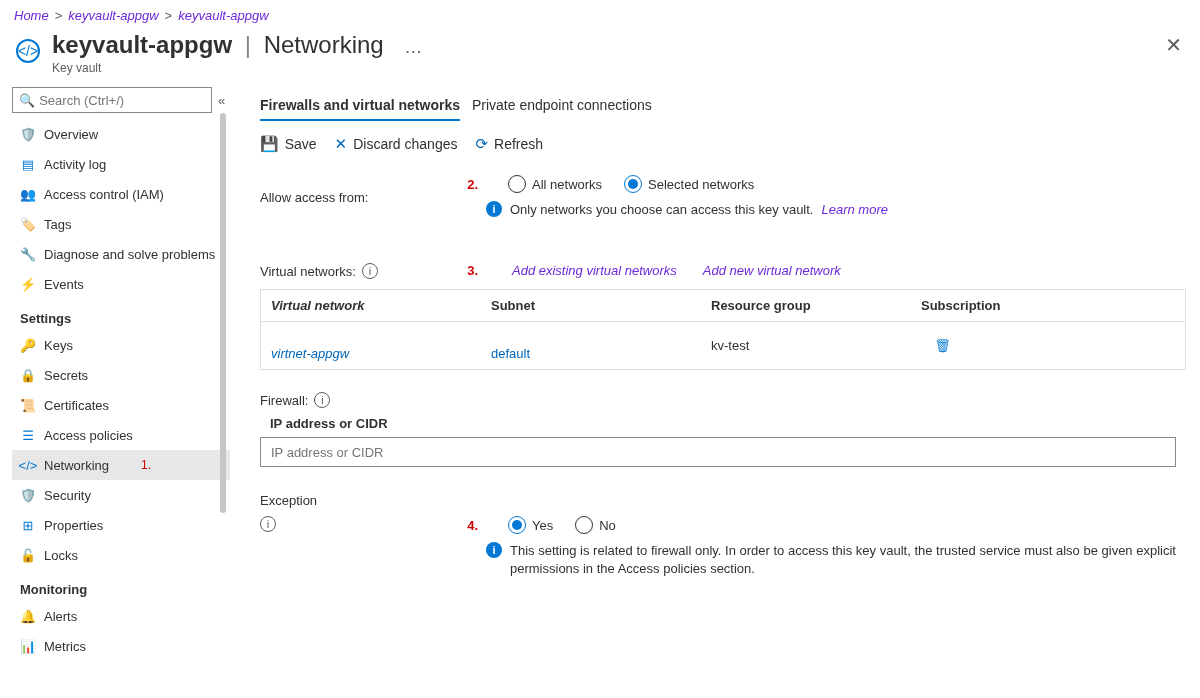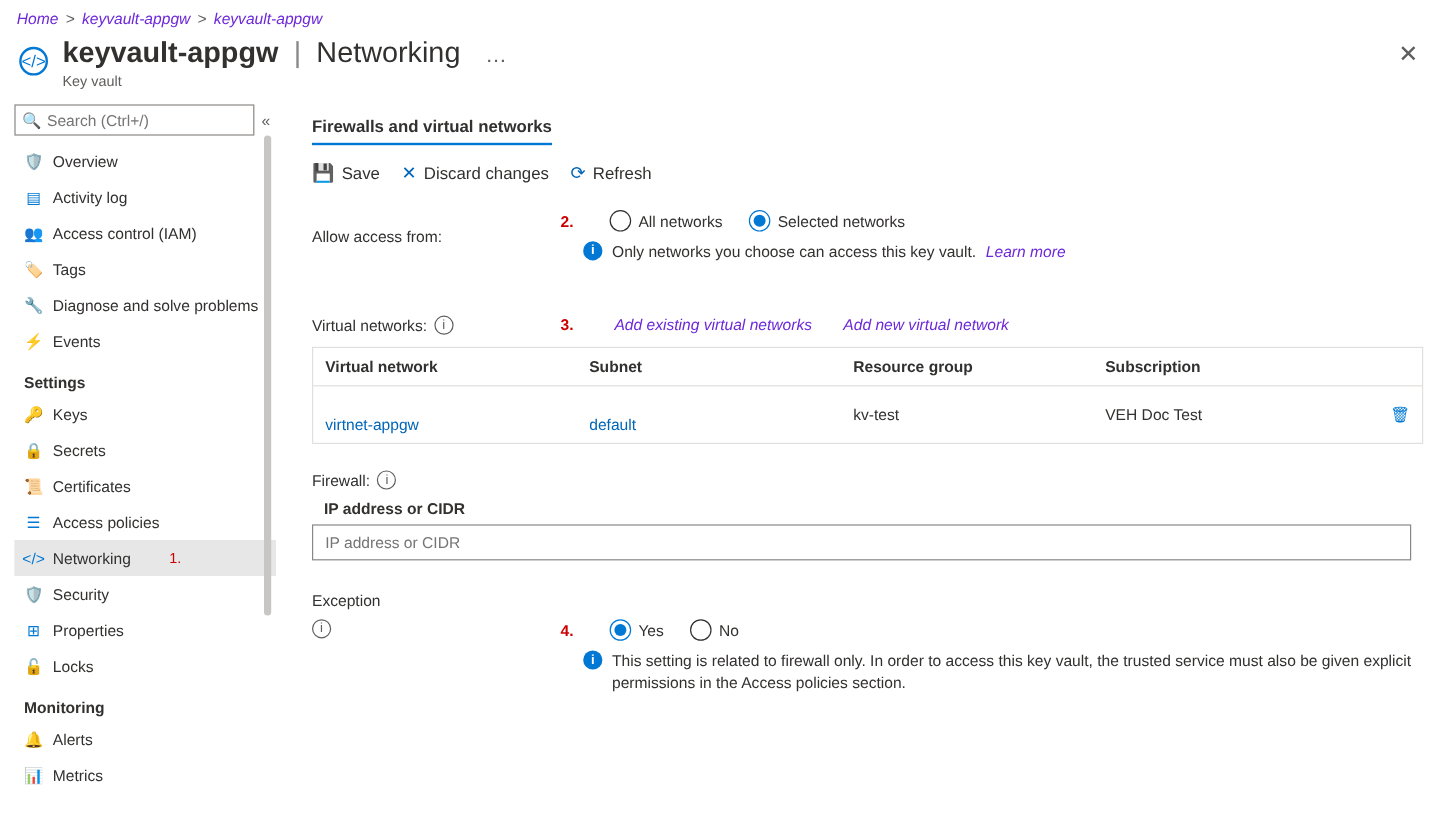--- a/index.html
+++ b/index.html
@@ -149,21 +149,21 @@
 
   .table {
     border:1px solid #e1dfdd;border-bottom:none;margin-top:10px;width:100%;
   }
   .table .thead, .table .trow {
     display:flex;align-items:center;
     border-bottom:1px solid #e1dfdd;
     padding:8px 10px;font-size:13px;
   }
   .table .thead { font-weight:600;}
-  .col-vn { width:220px;}
+  .col-vn { width:220px;font-style:italic;}
   .col-sn { width:220px;}
   .col-rg { width:210px;}
   .col-sub { flex:1;}
   .col-act { width:30px;text-align:right;color:#0078d4;cursor:pointer;}
   .table .trow .col-vn, .table .trow .col-sn { color:#0066b8;cursor:pointer;margin-top:16px;}
 
   .section-label {
     font-size:13px;margin:22px 0 8px;display:flex;align-items:center;gap:6px;text-align:center;
   }
   .ip-col-header {
@@ -298,20 +298,21 @@
 
     <div class="scroll-track">
       <div class="scroll-thumb"></div>
     </div>
   </div>
 
   <div class="main">
 
     <div class="tabs">
       <div class="tab active">Firewalls and virtual networks</div>
+      <div class="tab">Private endpoint connections</div>
     </div>
 
     <div class="toolbar">
       <div class="tbtn">
         <span class="ticon">💾</span>
         <span>Save</span>
       </div>
       <div class="tbtn">
         <span class="ticon">✕</span>
         <span>Discard changes</span>
@@ -365,21 +366,20 @@
         <div class="col-vn">Virtual network</div>
         <div class="col-sn">Subnet</div>
         <div class="col-rg">Resource group</div>
         <div class="col-sub">Subscription</div>
         <div class="col-act"></div>
       </div>
       <div class="trow">
         <div class="col-vn">virtnet-appgw</div>
         <div class="col-sn">default</div>
         <div class="col-rg">kv-test</div>
-        <div class="col-sub">VEH Doc Test</div>
         <div class="col-act">🗑</div>
       </div>
     </div>
 
     
     <div class="section-label">
       <span>Firewall:</span>
       <span class="info-icon outline">i</span>
     </div>
     <div class="ip-col-header">IP address or CIDR</div>

